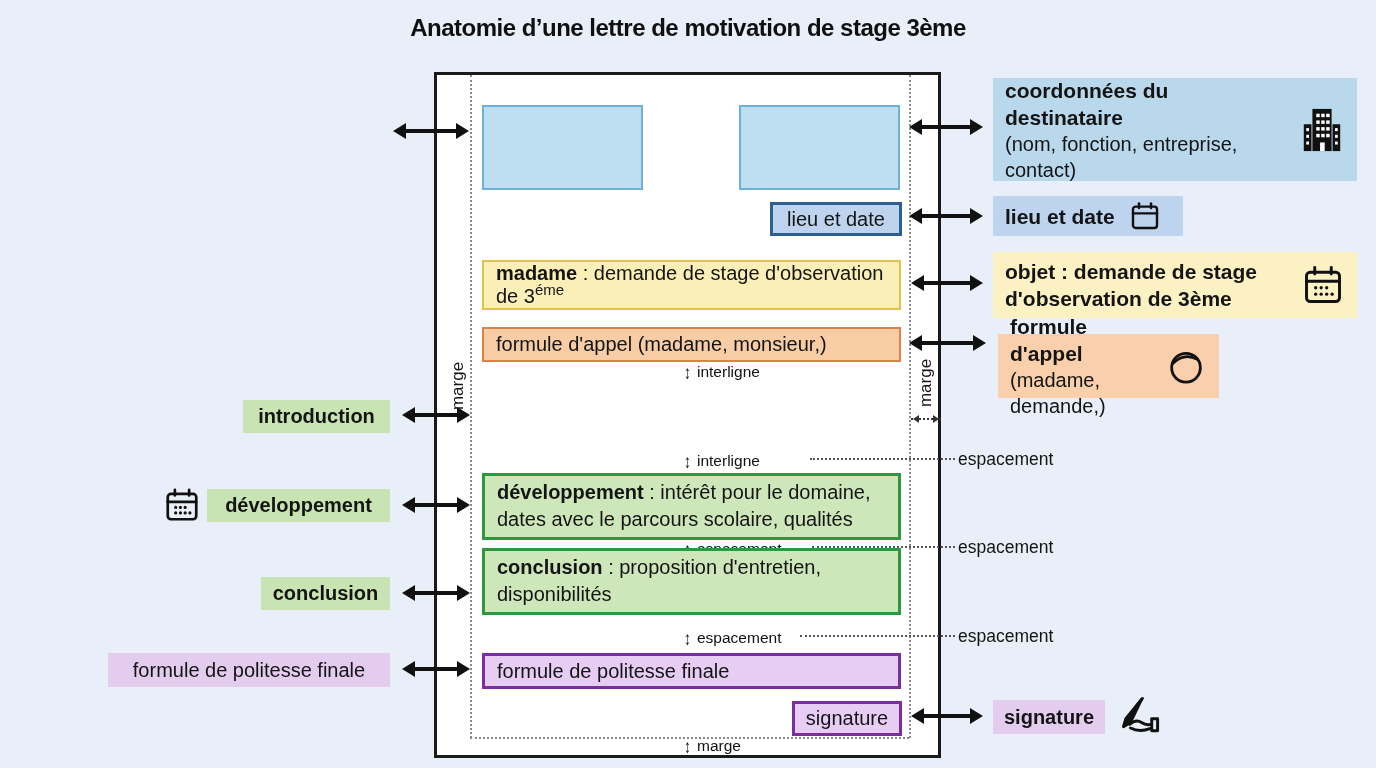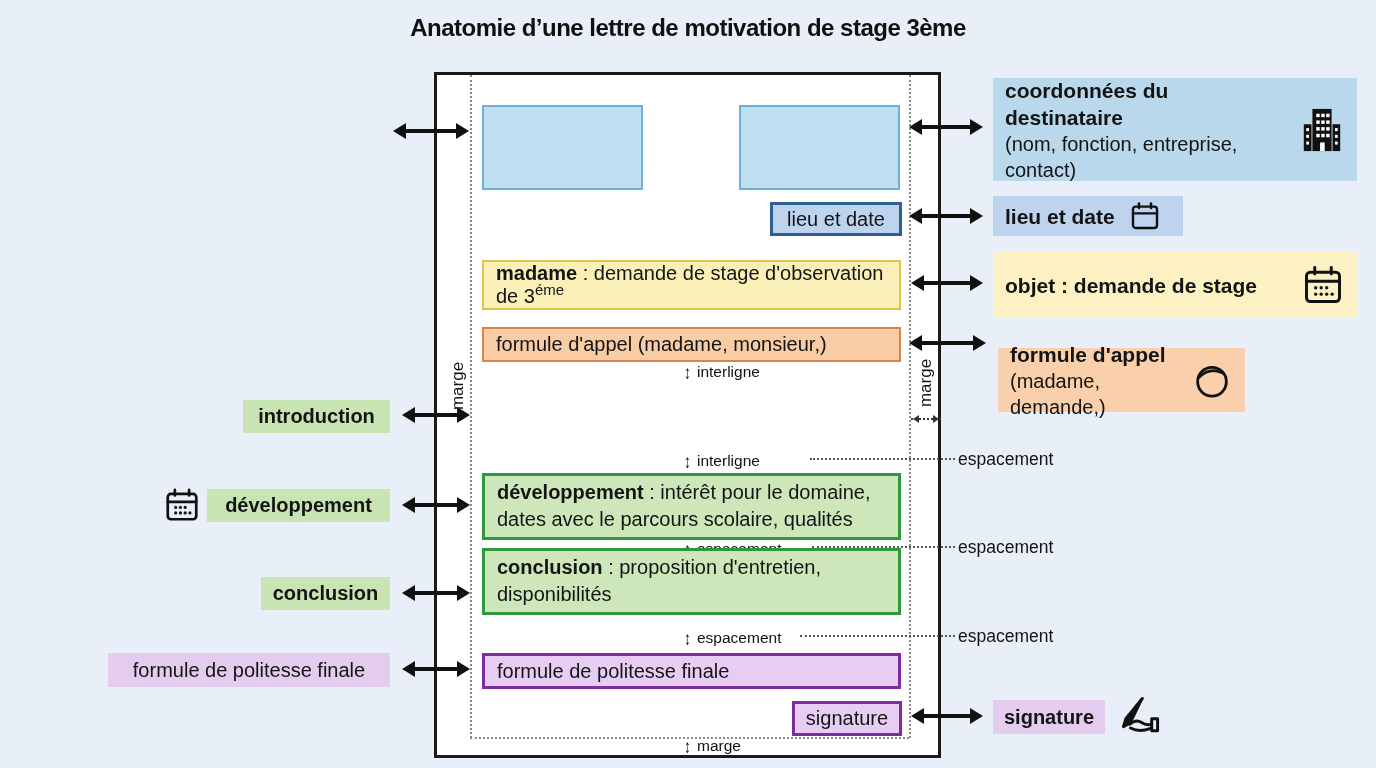--- a/index.html
+++ b/index.html
@@ -187,39 +187,40 @@
         <rect x="3" y="5" width="18" height="16" rx="2"></rect>
         <line x1="3" y1="10" x2="21" y2="10"></line>
         <line x1="7.5" y1="2.5" x2="7.5" y2="6"></line>
         <line x1="16.5" y1="2.5" x2="16.5" y2="6"></line>
       </svg>
   </div>
 
   <div class="slabel" style="left:993px;top:252px;width:364px;height:66px;background:var(--yellow_label);gap:10px;padding:0 12px;">
     <div class="txt-stack" style="flex:1">
       <span class="b21">objet : demande de stage</span>
+      <span class="b21">d'observation de 3ème</span>
     </div>
     <svg class="icon" width="44" height="44" viewBox="0 0 24 24" fill="none" stroke="#111" stroke-width="1.6" stroke-linecap="round">
         <rect x="3" y="5" width="18" height="16" rx="2"></rect>
         <line x1="3" y1="10" x2="21" y2="10"></line>
         <line x1="7.5" y1="2.5" x2="7.5" y2="6"></line>
         <line x1="16.5" y1="2.5" x2="16.5" y2="6"></line>
         <g fill="#111" stroke="none">
           <circle cx="8" cy="13.5" r="0.9"></circle>
           <circle cx="11" cy="13.5" r="0.9"></circle>
           <circle cx="14" cy="13.5" r="0.9"></circle>
           <circle cx="8" cy="17" r="0.9"></circle>
           <circle cx="11" cy="17" r="0.9"></circle>
           <circle cx="14" cy="17" r="0.9"></circle>
           <circle cx="17" cy="17" r="0.9"></circle>
         </g>
       </svg>
   </div>
 
-  <div class="slabel" style="left:998px;top:348px;width:247px;height:64px;background:var(--orange_label);gap:8px;padding:0 12px;align-items:center;">
+  <div class="slabel" style="left:998px;top:334px;width:221px;height:64px;background:var(--orange_label);gap:8px;padding:0 12px;align-items:center;">
     <div class="txt-stack" style="flex:1">
       <span class="b21">formule d'appel</span>
       <span class="r20">(madame, demande,)</span>
     </div>
     <svg class="icon" width="42" height="42" viewBox="0 0 24 24" fill="none" stroke="#111" stroke-width="1.6" stroke-linecap="round">
         <circle cx="12" cy="13" r="8.2"></circle>
         <path d="M4.6 10.5 Q 11 4.2 18.5 8.2"></path>
       </svg>
   </div>
 

